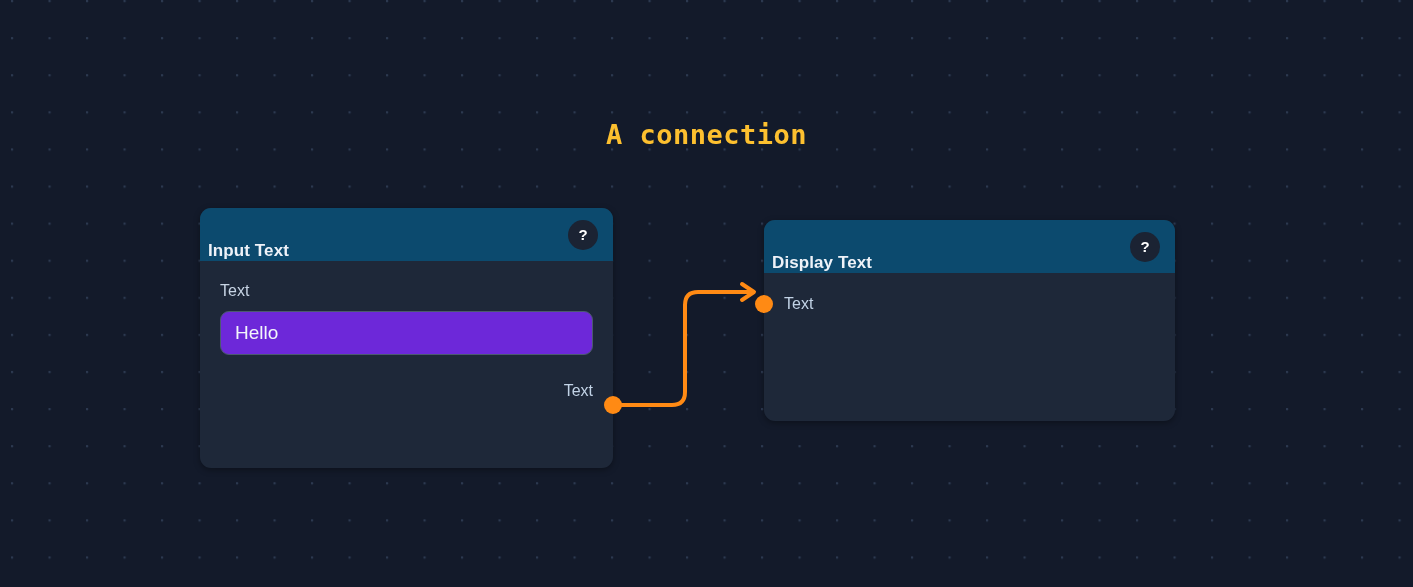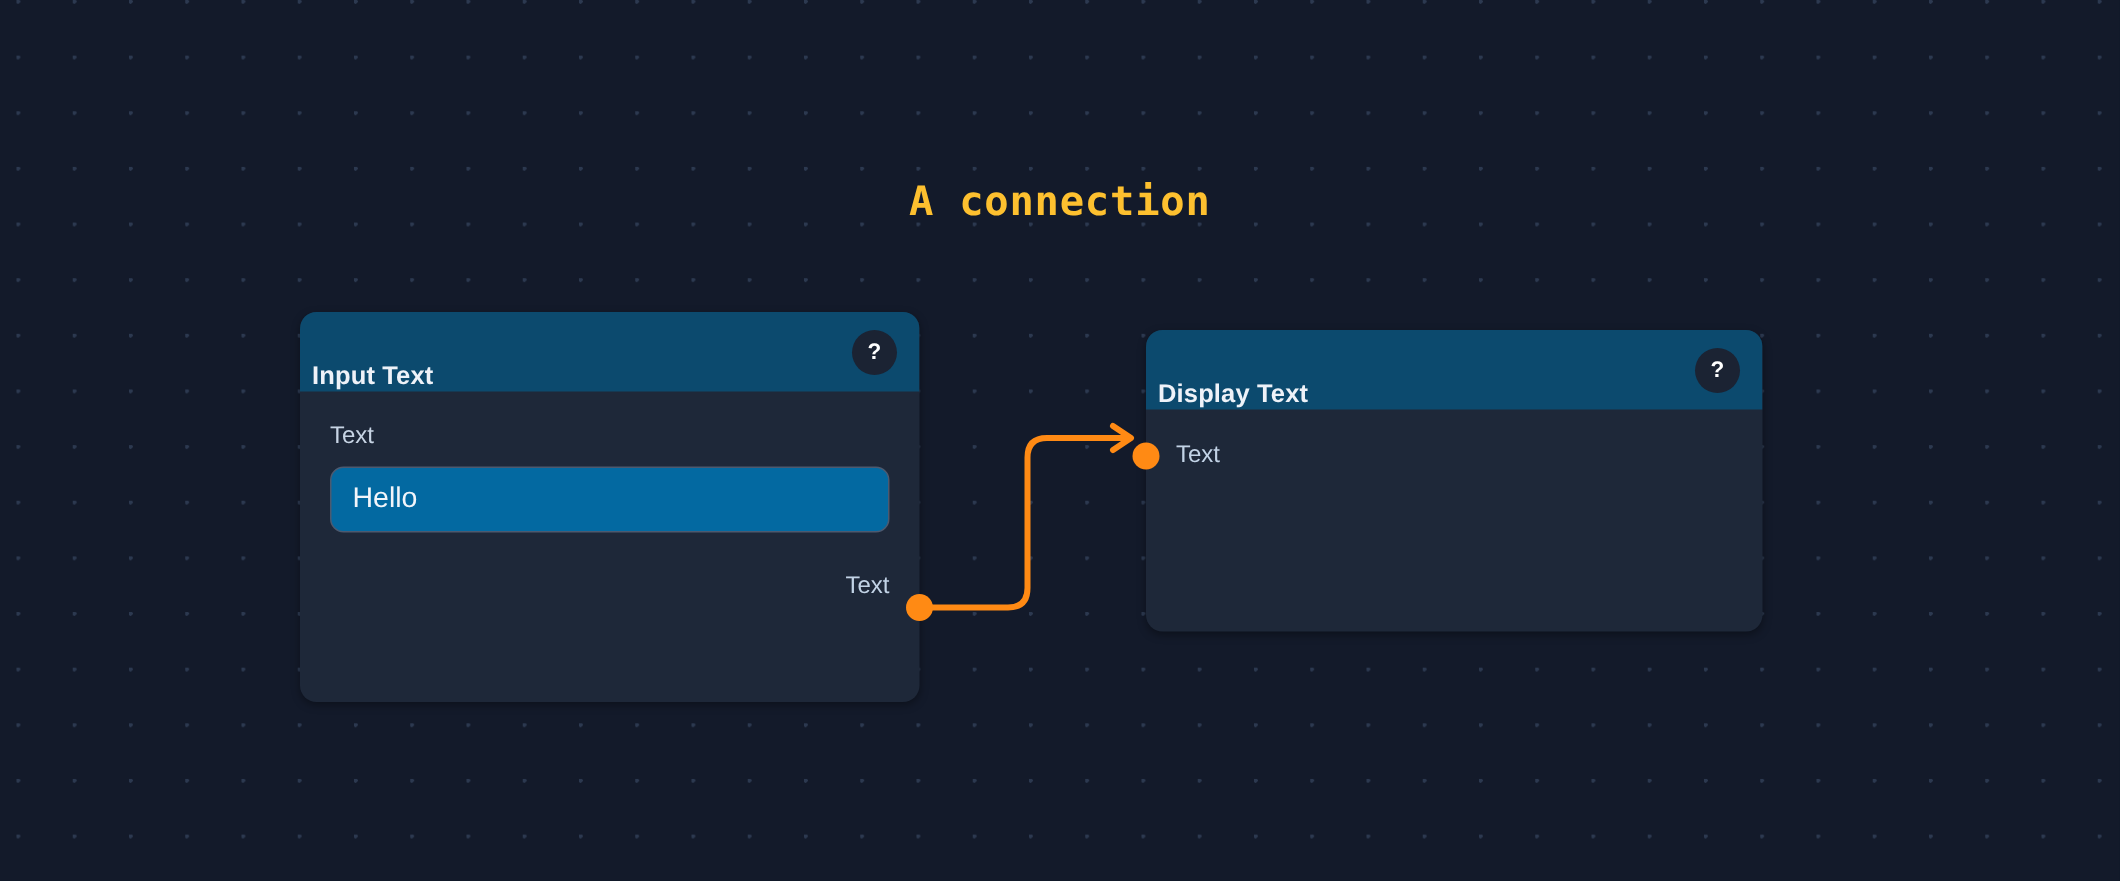--- a/index.html
+++ b/index.html
@@ -92,21 +92,21 @@
     font-size: 16px;
     color: #c7d4e4;
     padding: 21px 0 0 20px;
     white-space: nowrap;
   }
   .text-input {
     display: block;
     margin: 11px 20px 0 20px;
     height: 44px;
     box-sizing: border-box;
-    background: #0369a1;
+    background: #6d28d9;
     border: 1px solid #4c5a70;
     border-radius: 9px;
     color: #f2f5fa;
     font-family: "Liberation Sans", sans-serif;
     font-size: 19px;
     padding: 0 14px;
     outline: none;
     width: calc(100% - 40px);
   }
 

